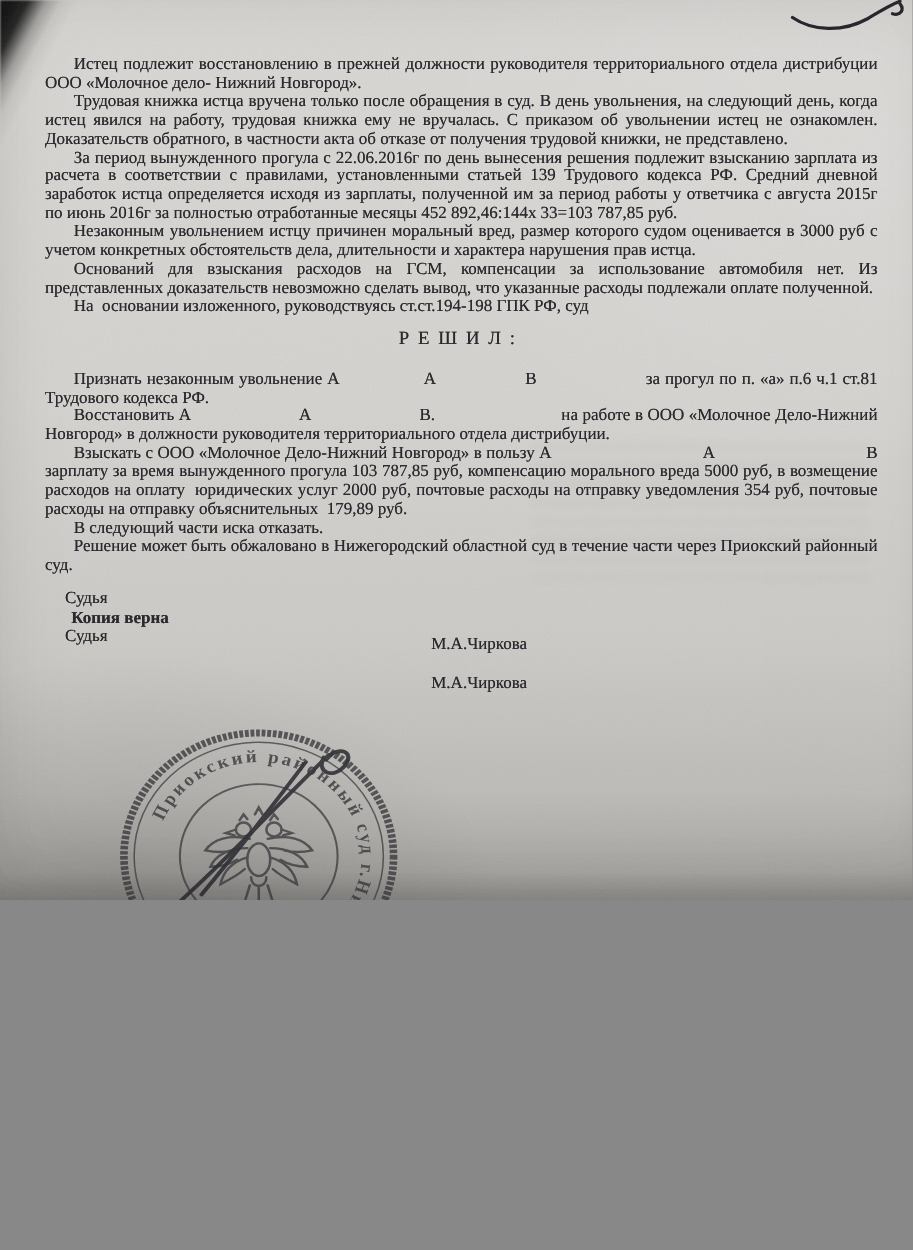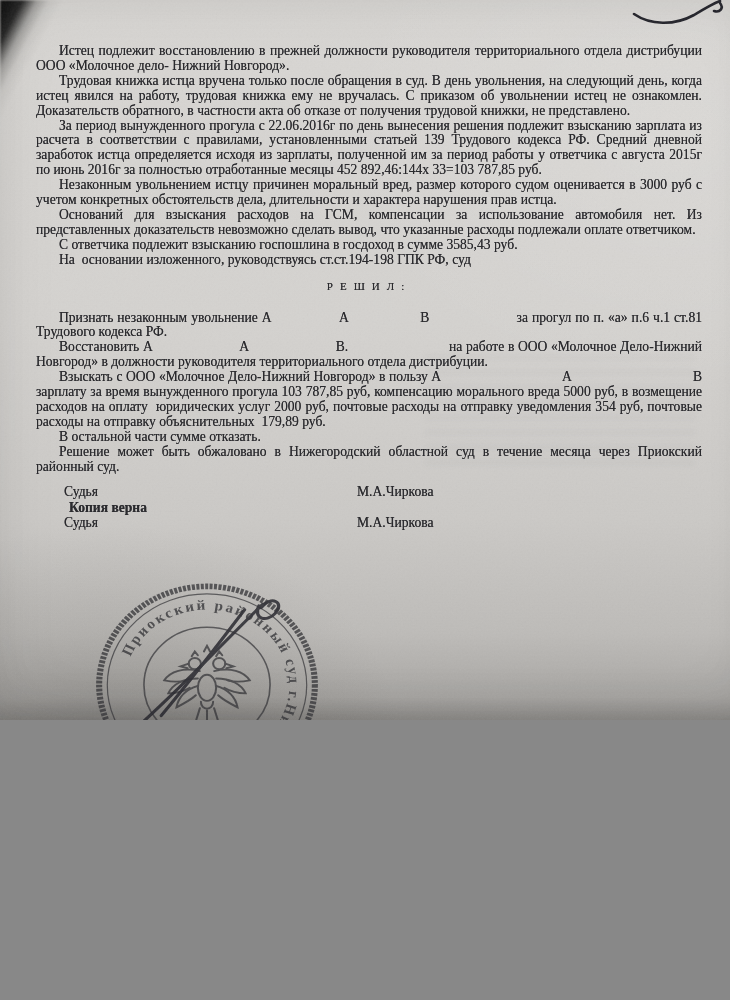--- a/index.html
+++ b/index.html
@@ -20,28 +20,28 @@
   .content{
     position:absolute; left:36px; top:44px; width:666px;
     font-size:13.6px; line-height:14.9px; color:#26262a;
     text-shadow:0 0 0.5px rgba(25,25,30,0.75);
   }
   .content p{
     margin:0; text-align:justify; text-indent:23px;
   }
   .ruling-heading{
     margin:11px 0 17px 0; text-align:center;
-    font-size:11px; letter-spacing:7px; font-weight:normal;
+    font-size:15px; letter-spacing:7px; font-weight:normal;
     color:#26262a;
   }
   .sign-block{ position:relative; margin-top:11px; height:52px; }
-  .sign-row{ position:absolute; left:16px; width:100%; height:15px; }
+  .sign-row{ position:absolute; left:4px; width:100%; height:15px; }
   .sign-row .lbl{ position:absolute; left:12px; white-space:nowrap; }
   .sign-row.r2 .lbl{ left:17px;font-weight:bold; }
-  .sign-row .nm{ position:absolute; left:305px; white-space:nowrap; }
+  .sign-row .nm{ position:absolute; left:305px; white-space:nowrap;margin-top:37px; }
   .r1{ top:0; } .r2{ top:16px; } .r3{ top:31px; }
 
   .stamp{ position:absolute; left:90px; top:578px; opacity:0.88; }
   .watermark{
     position:absolute; left:410px; top:856px; width:260px; height:100px;
     transform:rotate(-8.3deg); transform-origin:0 0;
     border:2px solid rgba(130,147,170,0.55);
     opacity:0.85;
   }
   .watermark .inner{
@@ -77,31 +77,30 @@
 <div class="page">
 
   <div class="corner-tl"></div>
   <div class="ghost"></div>
 
   <div class="content">
     <p>Истец подлежит восстановлению в прежней должности руководителя территориального отдела дистрибуции ООО «Молочное дело- Нижний Новгород».</p>
     <p>Трудовая книжка истца вручена только после обращения в суд. В день увольнения, на следующий день, когда истец явился на работу, трудовая книжка ему не вручалась. С приказом об увольнении истец не ознакомлен. Доказательств обратного, в частности акта об отказе от получения трудовой книжки, не представлено.</p>
     <p>За период вынужденного прогула с 22.06.2016г по день вынесения решения подлежит взысканию зарплата из расчета в соответствии с правилами, установленными статьей 139 Трудового кодекса РФ. Средний дневной заработок истца определяется исходя из зарплаты, полученной им за период работы у ответчика с августа 2015г по июнь 2016г за полностью отработанные месяцы 452&nbsp;892,46:144х&nbsp;33=103&nbsp;787,85 руб.</p>
     <p>Незаконным увольнением истцу причинен моральный вред, размер которого судом оценивается в 3000 руб с учетом конкретных обстоятельств дела, длительности и характера нарушения прав истца.</p>
-    <p>Оснований для взыскания расходов на ГСМ, компенсации за использование автомобиля нет. Из представленных доказательств невозможно сделать вывод, что указанные расходы подлежали оплате ответчиком.</p>
-    <p>С ответчика подлежит взысканию госпошлина в госдоход в сумме 3585,43 руб.</p>
+    <p>Оснований для взыскания расходов на ГСМ, компенсации за использование автомобиля нет. Из представленных доказательств невозможно сделать вывод, что указанные расходы подлежали оплате полученной.</p>
     <p>На&nbsp; основании изложенного, руководствуясь ст.ст.194-198 ГПК РФ, суд</p>
 
     <h2 class="ruling-heading">РЕШИЛ:</h2>
 
     <p>Признать незаконным увольнение А&nbsp;&nbsp;&nbsp;&nbsp;&nbsp;&nbsp;&nbsp;&nbsp;&nbsp;&nbsp;&nbsp;&nbsp;&nbsp;&nbsp;&nbsp;&nbsp;&nbsp;А&nbsp;&nbsp;&nbsp;&nbsp;&nbsp;&nbsp;&nbsp;&nbsp;&nbsp;&nbsp;&nbsp;&nbsp;&nbsp;&nbsp;&nbsp;&nbsp;&nbsp;&nbsp;В&nbsp;&nbsp;&nbsp;&nbsp;&nbsp;&nbsp;&nbsp;&nbsp;&nbsp;&nbsp;&nbsp;&nbsp;&nbsp;&nbsp;&nbsp;&nbsp;&nbsp;&nbsp;&nbsp;&nbsp;&nbsp;&nbsp;за прогул по п. «а» п.6 ч.1 ст.81 Трудового кодекса РФ.</p>
     <p>Восстановить А&nbsp;&nbsp;&nbsp;&nbsp;&nbsp;&nbsp;&nbsp;&nbsp;&nbsp;&nbsp;&nbsp;&nbsp;&nbsp;&nbsp;&nbsp;&nbsp;&nbsp;&nbsp;&nbsp;&nbsp;&nbsp;&nbsp;&nbsp;&nbsp;А&nbsp;&nbsp;&nbsp;&nbsp;&nbsp;&nbsp;&nbsp;&nbsp;&nbsp;&nbsp;&nbsp;&nbsp;&nbsp;&nbsp;&nbsp;&nbsp;&nbsp;&nbsp;&nbsp;&nbsp;&nbsp;&nbsp;&nbsp;&nbsp;В.&nbsp;&nbsp;&nbsp;&nbsp;&nbsp;&nbsp;&nbsp;&nbsp;&nbsp;&nbsp;&nbsp;&nbsp;&nbsp;&nbsp;&nbsp;&nbsp;&nbsp;&nbsp;&nbsp;&nbsp;&nbsp;&nbsp;&nbsp;&nbsp;&nbsp;&nbsp;&nbsp;&nbsp;на работе в ООО «Молочное Дело-Нижний Новгород» в должности руководителя территориального отдела дистрибуции.</p>
     <p>Взыскать с ООО «Молочное Дело-Нижний Новгород» в пользу А&nbsp;&nbsp;&nbsp;&nbsp;&nbsp;&nbsp;&nbsp;&nbsp;&nbsp;&nbsp;&nbsp;&nbsp;&nbsp;&nbsp;&nbsp;&nbsp;&nbsp;&nbsp;&nbsp;&nbsp;&nbsp;&nbsp;&nbsp;&nbsp;&nbsp;&nbsp;&nbsp;&nbsp;&nbsp;&nbsp;&nbsp;&nbsp;&nbsp;&nbsp;А&nbsp;&nbsp;&nbsp;&nbsp;&nbsp;&nbsp;&nbsp;&nbsp;&nbsp;&nbsp;&nbsp;&nbsp;&nbsp;&nbsp;&nbsp;&nbsp;&nbsp;&nbsp;&nbsp;&nbsp;&nbsp;&nbsp;&nbsp;&nbsp;&nbsp;&nbsp;&nbsp;&nbsp;&nbsp;&nbsp;&nbsp;&nbsp;&nbsp;&nbsp;В зарплату за время вынужденного прогула 103&nbsp;787,85 руб, компенсацию морального вреда 5000 руб, в возмещение расходов на оплату&nbsp; юридических услуг 2000 руб, почтовые расходы на отправку уведомления 354 руб, почтовые расходы на отправку объяснительных&nbsp; 179,89 руб.</p>
-    <p>В остальной части сумме отказать.</p>
-    <p>Решение может быть обжаловано в Нижегородский областной суд в течение месяца через Приокский районный суд.</p>
+    <p>В следующий части иска отказать.</p>
+    <p>Решение может быть обжаловано в Нижегородский областной суд в течение части через Приокский районный суд.</p>
 
     <div class="sign-block">
       <div class="sign-row r1">
         <span class="lbl">Судья</span>
         <span class="nm">М.А.Чиркова</span>
       </div>
       <div class="sign-row r2">
         <span class="lbl">Копия верна</span>
       </div>
       <div class="sign-row r3">

